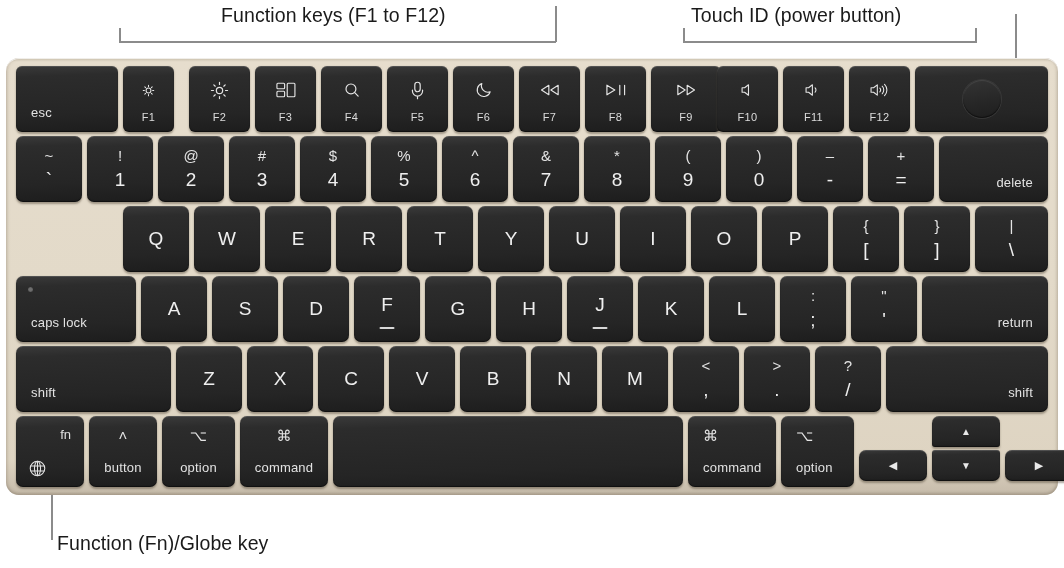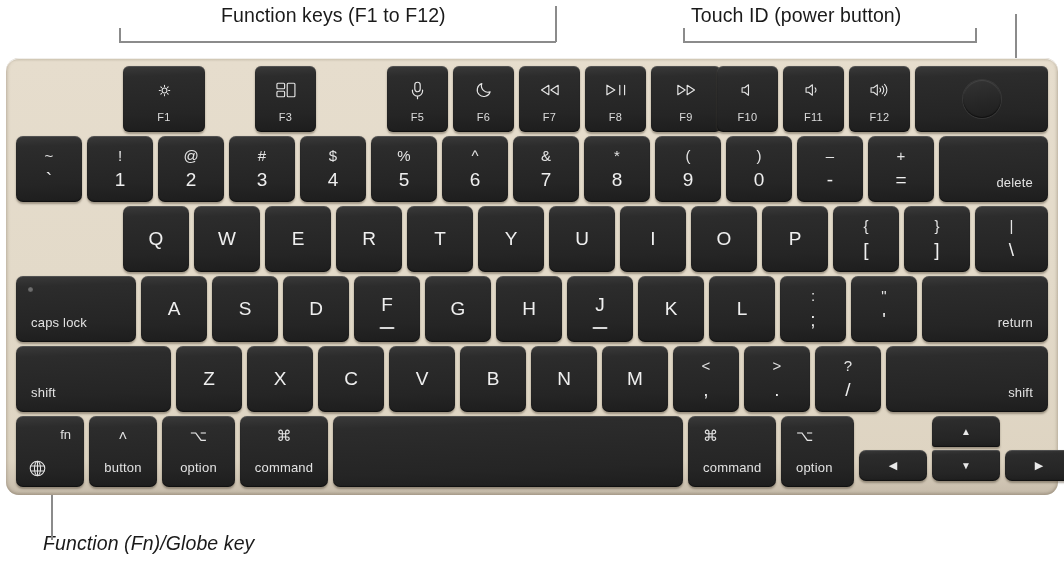--- a/index.html
+++ b/index.html
@@ -16,21 +16,21 @@
   
   .callout-label {
     position: absolute;
     font-size: 19.5px;
     color: #1a1a1a;
     white-space: nowrap;
     letter-spacing: .1px;
   }
   #label-fnkeys { left: 221px; top: 4px; }
   #label-touchid { left: 691px; top: 4px; }
-  #label-globe  { left: 43px;  top: 532px; font-style: italic; }
+  #label-globe  { left: 57px;  top: 532px; }
 
   .leader { position: absolute; background: #8b8b8b; }
   .leader-h { height: 1.6px; }
   .leader-v { width: 1.6px; }
 
   
   #brk-fn-h  { left: 119px; top: 41px;  width: 437px; }
   #brk-fn-l  { left: 119px; top: 28px;  height: 14px; }
   #brk-fn-r  { left: 555px; top: 28px;  height: 14px; }
   #brk-fn-stem { left: 555px; top: 6px; height: 24px; }
@@ -203,43 +203,64 @@
 <div class="leader leader-v" id="brk-ti-l"></div>
 <div class="leader leader-v" id="brk-ti-r"></div>
 <div class="leader leader-v" id="lead-ti"></div>
 <div class="leader leader-v" id="lead-fn"></div>
 
 <div id="keyboard">
   <div id="key-surface">
 
     <div class="krow" id="row-fn">
 
-
-      <div class="key" style="left:107px;width:82px">
+      <div class="key" style="left:0px;width:102px">
+        <span class="word w-bl">esc</span>
+      </div>
+
+      <div class="key" style="left:107px;width:51px">
         <span class="fn-glyph">
           <svg width="17" height="17" viewBox="0 0 24 24" fill="none" stroke="#e4e4e4" stroke-width="1.5" stroke-linecap="round">
             <circle cx="12" cy="12" r="3.4"></circle>
             <path d="M12 4.6v1.6M12 17.8v1.6M4.6 12h1.6M17.8 12h1.6M6.8 6.8l1.1 1.1M16.1 16.1l1.1 1.1M17.2 6.8l-1.1 1.1M7.9 16.1l-1.1 1.1"></path>
           </svg>
         </span>
         <span class="fn-name">F1</span>
       </div>
 
+      <div class="key" style="left:173px;width:61px">
+        <span class="fn-glyph">
+          <svg width="21" height="21" viewBox="0 0 24 24" fill="none" stroke="#e4e4e4" stroke-width="1.4" stroke-linecap="round">
+            <circle cx="12" cy="12" r="3.6"></circle>
+            <path d="M12 2.8v2.3M12 18.9v2.3M2.8 12h2.3M18.9 12h2.3M5.5 5.5l1.6 1.6M16.9 16.9l1.6 1.6M18.5 5.5l-1.6 1.6M7.1 16.9l-1.6 1.6"></path>
+          </svg>
+        </span>
+        <span class="fn-name">F2</span>
+      </div>
 
       <div class="key" style="left:239px;width:61px">
         <span class="fn-glyph">
           <svg width="20" height="16" viewBox="0 0 26 20" fill="none" stroke="#e4e4e4" stroke-width="1.5">
             <rect x="1.2" y="1.2" width="10" height="7.2" rx="1.2"></rect>
             <rect x="14.6" y="1.2" width="10" height="17.6" rx="1.2"></rect>
             <rect x="1.2" y="11.6" width="10" height="7.2" rx="1.2"></rect>
           </svg>
         </span>
         <span class="fn-name">F3</span>
       </div>
 
+      <div class="key" style="left:305px;width:61px">
+        <span class="fn-glyph">
+          <svg width="18" height="18" viewBox="0 0 24 24" fill="none" stroke="#e4e4e4" stroke-width="1.6" stroke-linecap="round">
+            <circle cx="10.6" cy="10.6" r="6.6"></circle>
+            <path d="M15.6 15.6l4.6 4.6"></path>
+          </svg>
+        </span>
+        <span class="fn-name">F4</span>
+      </div>
 
       <div class="key" style="left:371px;width:61px">
         <span class="fn-glyph">
           <svg width="15" height="19" viewBox="0 0 18 24" fill="none" stroke="#e4e4e4" stroke-width="1.5" stroke-linecap="round">
             <rect x="5.6" y="1.6" width="6.8" height="12" rx="3.4"></rect>
             <path d="M2.6 11.4v1.2a6.4 6.4 0 0 0 12.8 0v-1.2M9 19.8v2.6"></path>
           </svg>
         </span>
         <span class="fn-name">F5</span>
       </div>

